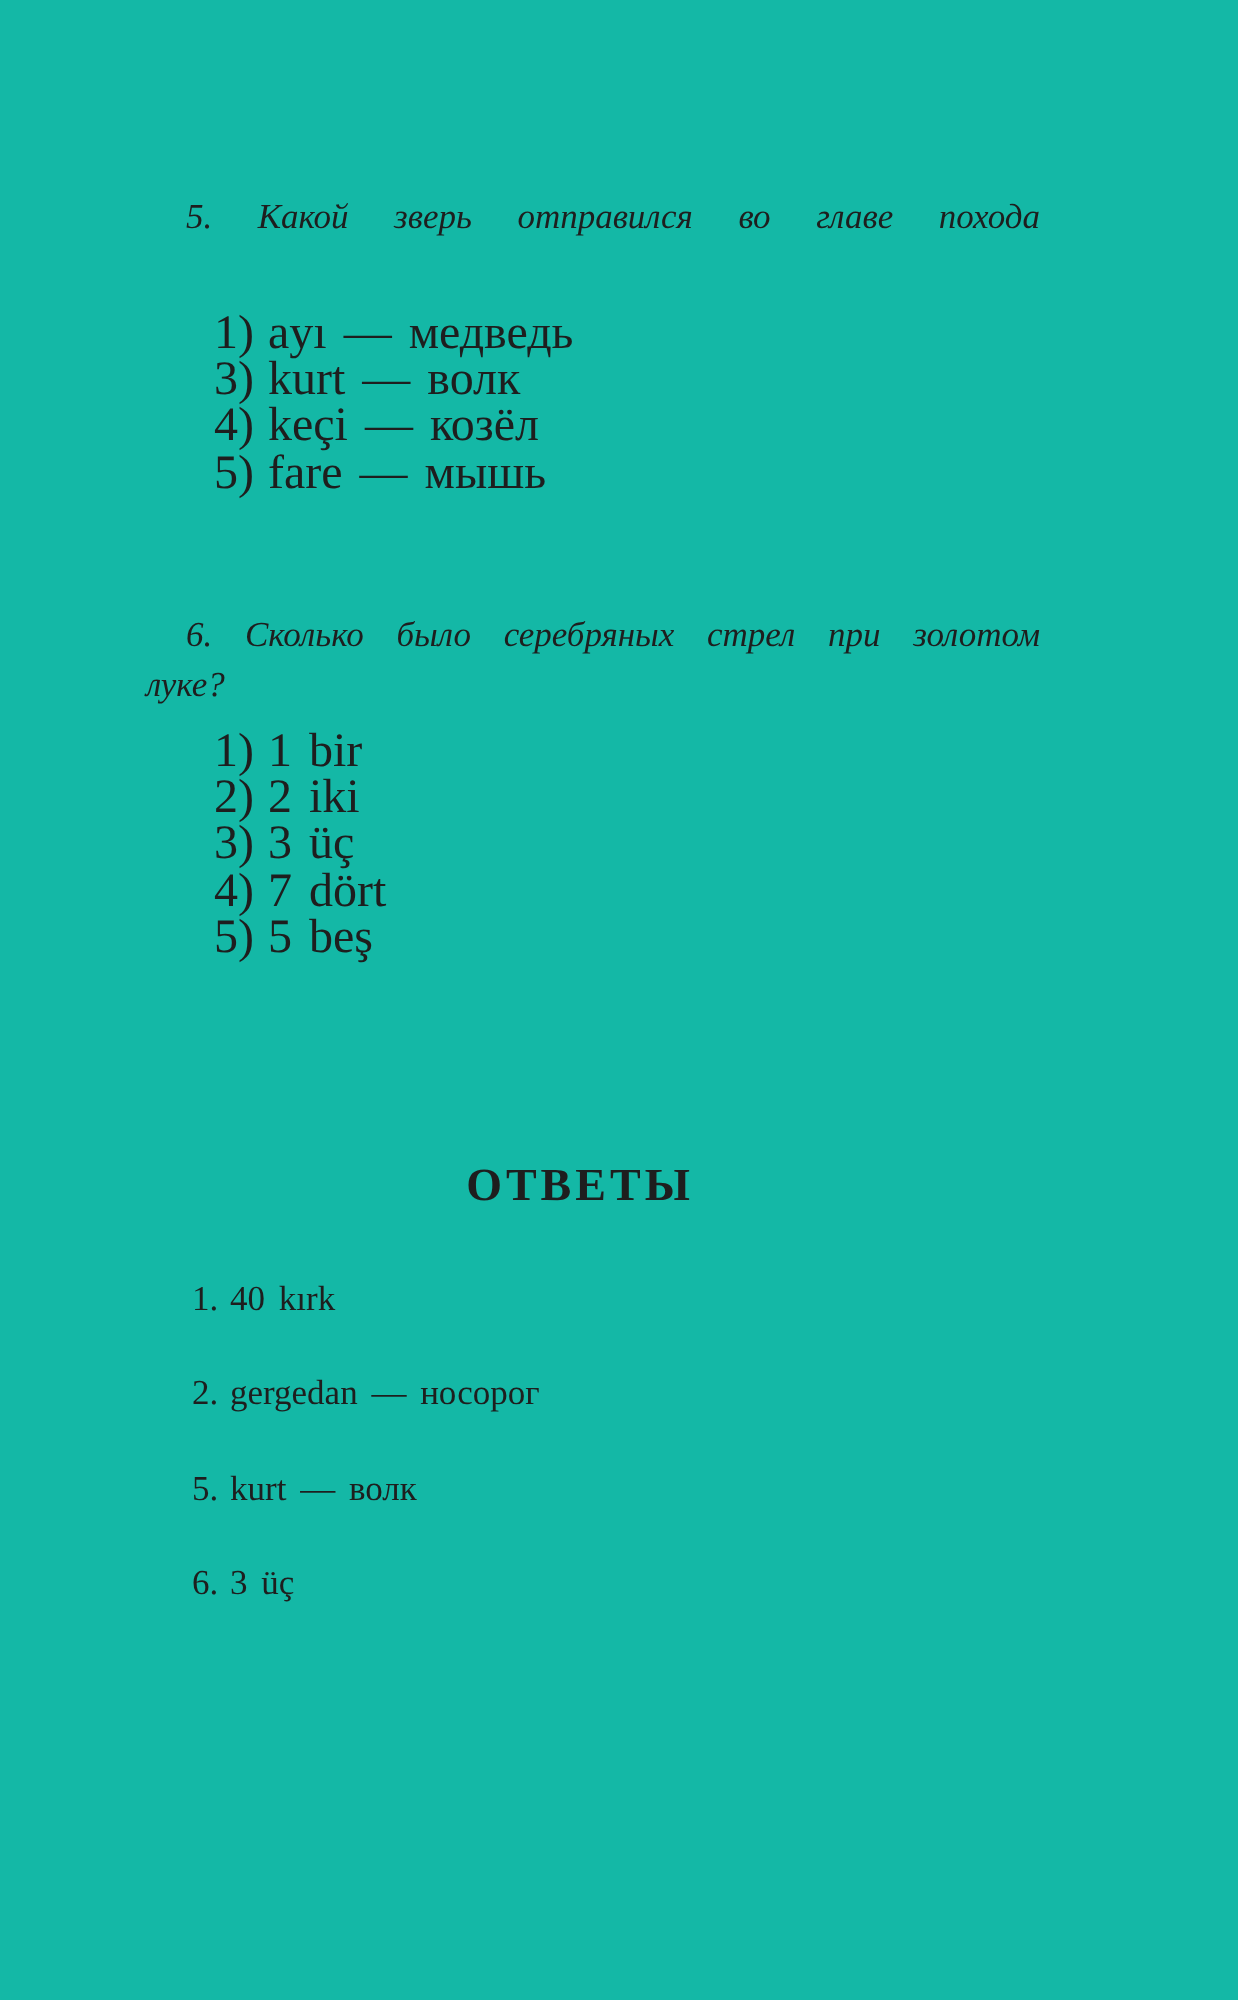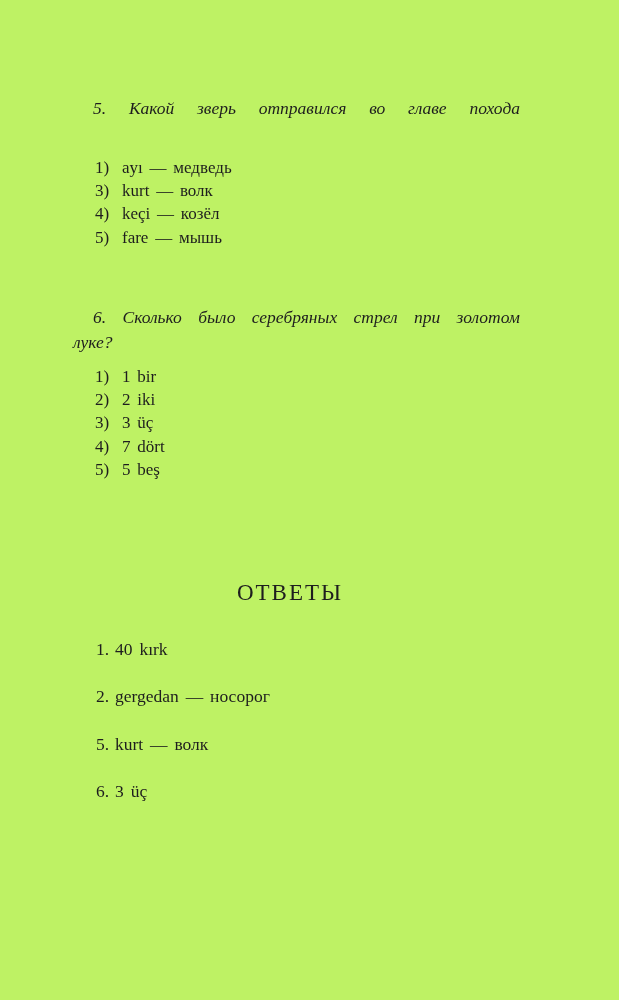--- a/index.html
+++ b/index.html
@@ -11,21 +11,21 @@
     width: 619px;
     height: 1000px;
     position: relative;
     font-family: "Liberation Serif", serif;
     color: #1e1e1e;
     overflow: hidden;
   }
   .page {
     position: absolute;
     inset: 0;
-    background: #bef264;
+    background: #14b8a6;
   }
   
   .question {
     position: absolute;
     left: 73px;
     width: 447px;
     font-style: italic;
     font-size: 17.5px;
     line-height: 25px;
   }
@@ -35,43 +35,43 @@
     text-indent: 20px;
     text-align: justify;
     text-align-last: justify;
   }
   .q-line-rest {
     text-align: left;
   }
   
   .options {
     position: absolute;
-    left: 95px;
-    font-size: 17px;
+    left: 107px;
+    font-size: 24px;
     line-height: 23.2px;
   }
   #q5-options { top: 156px; }
   #q6-options { top: 365px; }
   .option { white-space: nowrap; }
   .option .marker {
     display: inline-block;
     width: 27px;
   }
   .option .opt-text {
     word-spacing: 2.5px;
   }
   
   .answers-title {
     position: absolute;
     left: 73px;
     top: 579px;
     width: 434px;
     margin: 0;
     font-size: 23px;
-    font-weight: normal;
+    font-weight: bold;
     letter-spacing: 2px;
     text-align: center;
     line-height: 28px;
   }
   
   .answers-list {
     position: absolute;
     left: 96px;
     top: 637px;
     font-size: 17.5px;

